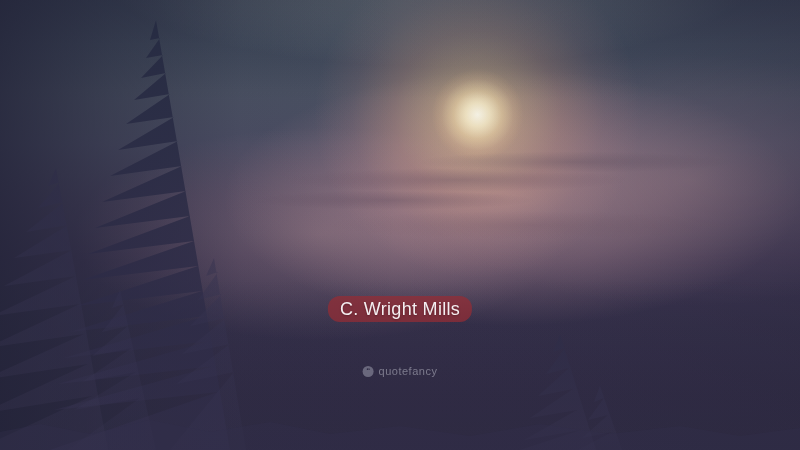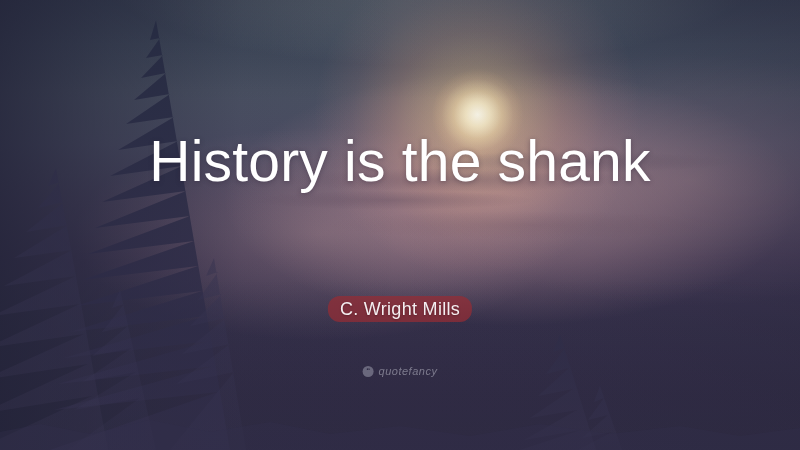--- a/index.html
+++ b/index.html
@@ -195,21 +195,20 @@
     font-weight: 700;
     letter-spacing: -0.5px;
     padding-bottom: 1px;
     box-sizing: border-box;
   }
   #watermark-text {
     color: #b9b9c6;
     font-size: 11px;
     line-height: 12px;
     letter-spacing: 0.5px;
-    font-style: italic;
   }
 </style>
 </head>
 <body>
 
 <div id="quote-card">
 
   <div class="bg-layer bg-base"></div>
   <div class="bg-layer bg-tophaze"></div>
   <div class="bg-layer bg-warmclouds"></div>
@@ -282,21 +281,20 @@
         <path d="M0 432 L40 424 L90 434 L150 420 L210 432 L270 422
                  L330 434 L400 426 L470 436 L540 424 L610 434
                  L680 426 L740 436 L800 428 L800 450 L0 450 Z"></path>
       </g>
     </svg>
   </div>
 
   <div class="content">
 
     <div id="quote-text">
-      <span>History is the shank</span>
       <br>
     </div>
 
     <div id="author-badge">C. Wright Mills</div>
 
     <div id="watermark">
       <span id="watermark-logo">“</span>
       <span id="watermark-text">quotefancy</span>
     </div>
 

